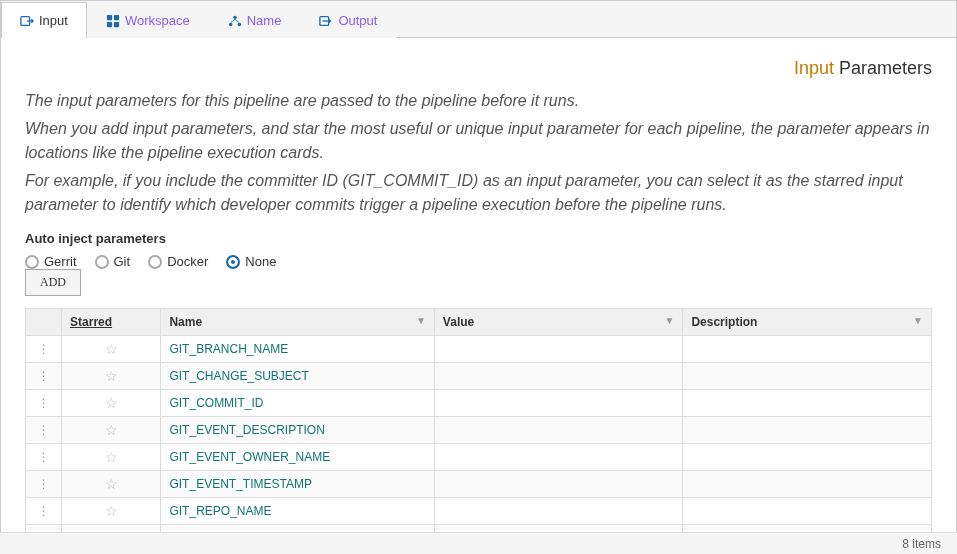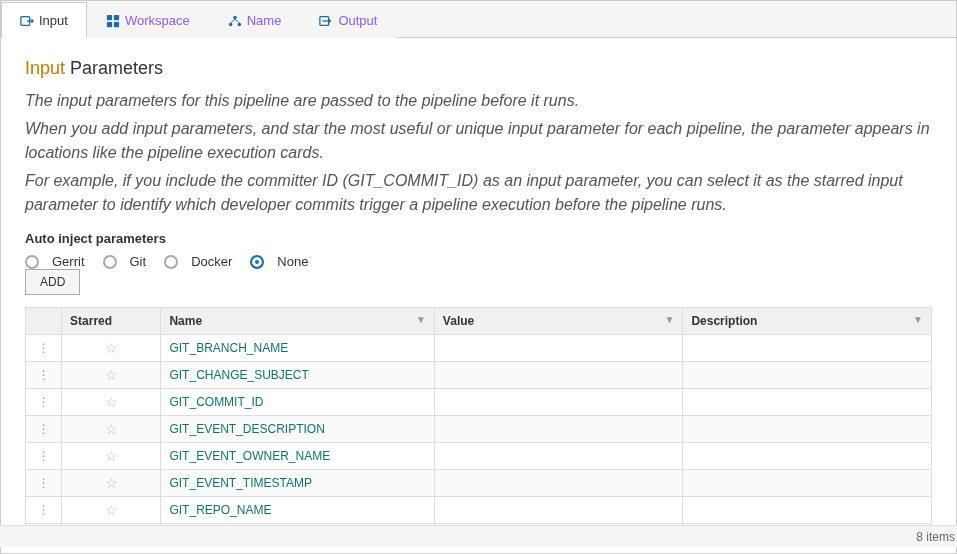--- a/index.html
+++ b/index.html
@@ -53,20 +53,21 @@
       padding: 20px 24px;
       overflow-y: auto;
       height: calc(554px - 46px);
     }
 
     .page-title {
       font-size: 18px;
       font-weight: normal;
       color: #c47a00;
       margin-bottom: 10px;
+      text-align: right;
     }
     .page-title span {
       color: #333;
     }
 
     .description-text {
       font-size: 16px;
       color: #555;
       line-height: 1.5;
       margin-bottom: 4px;
@@ -82,21 +83,21 @@
       margin-bottom: 8px;
     }
     .radio-group {
       display: flex;
       align-items: center;
       gap: 18px;
     }
     .radio-item {
       display: flex;
       align-items: center;
-      gap: 13px;
+      gap: 5px;
       cursor: pointer;
     }
     .radio-circle {
       width: 14px;
       height: 14px;
       border-radius: 50%;
       border: 2px solid #aaa;
       background: #fff;
       display: inline-block;
       flex-shrink: 0;
@@ -117,20 +118,21 @@
       gap: 8px;
       margin-bottom: 12px;
     }
     .btn {
       padding: 5px 14px;
       font-size: 12px;
       border: 1px solid #aaa;
       background: #f5f5f5;
       cursor: pointer;
       color: #333;
+      font-family: Liberation Serif, serif;
     }
 
     
     .params-table {
       width: 100%;
       border-collapse: collapse;
       font-size: 12px;
     }
     .params-table th {
       background: #f0f0f0;
@@ -180,36 +182,36 @@
     .params-table td.desc-cell {
       color: #333;
     }
     .params-table tr:nth-child(even) {
       background: #fafafa;
     }
 
     
     .status-bar {
       position: fixed;
-      bottom: 7px;
+      bottom: 0;
       left: 0;
       width: 957px;
       height: 22px;
       background: #f5f5f5;
       border-top: 1px solid #ddd;
       display: flex;
       align-items: center;
       justify-content: flex-end;
-      padding: 0 2px;
+      padding: 0 16px;
       font-size: 12px;
       color: #666;
     }
 
     .th-drag { width: 20px; }
-    .th-starred { width: 80px; }
+    .th-starred { width: 80px; text-decoration: underline; }
     .th-name { }
     .th-value { width: 200px; }
     .th-desc { width: 200px; }
   </style>
 </head>
 <body>
 
 <div class="tab-bar">
   <div class="tab active">
     <svg class="tab-icon" viewBox="0 0 16 16" fill="none">

